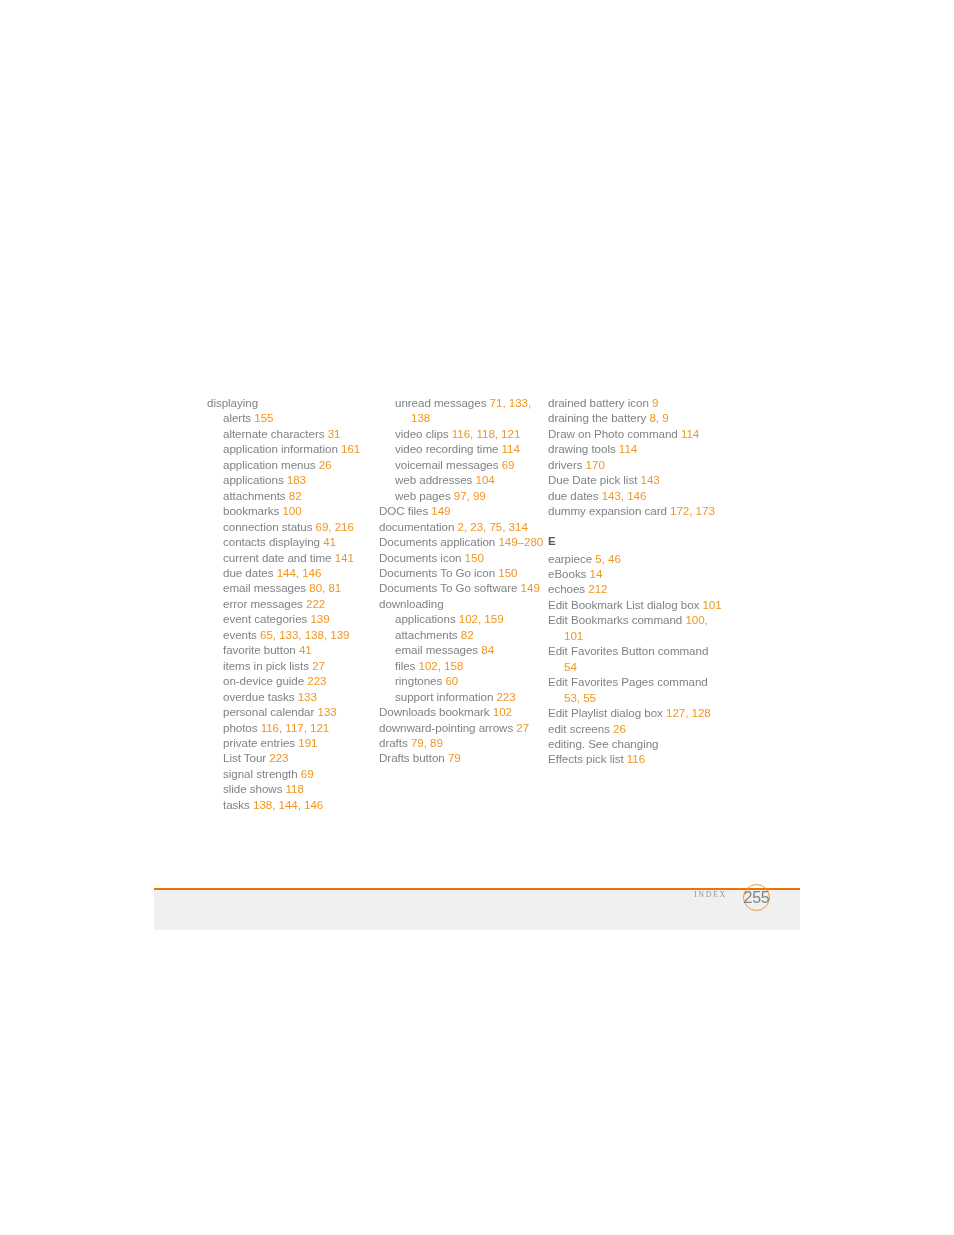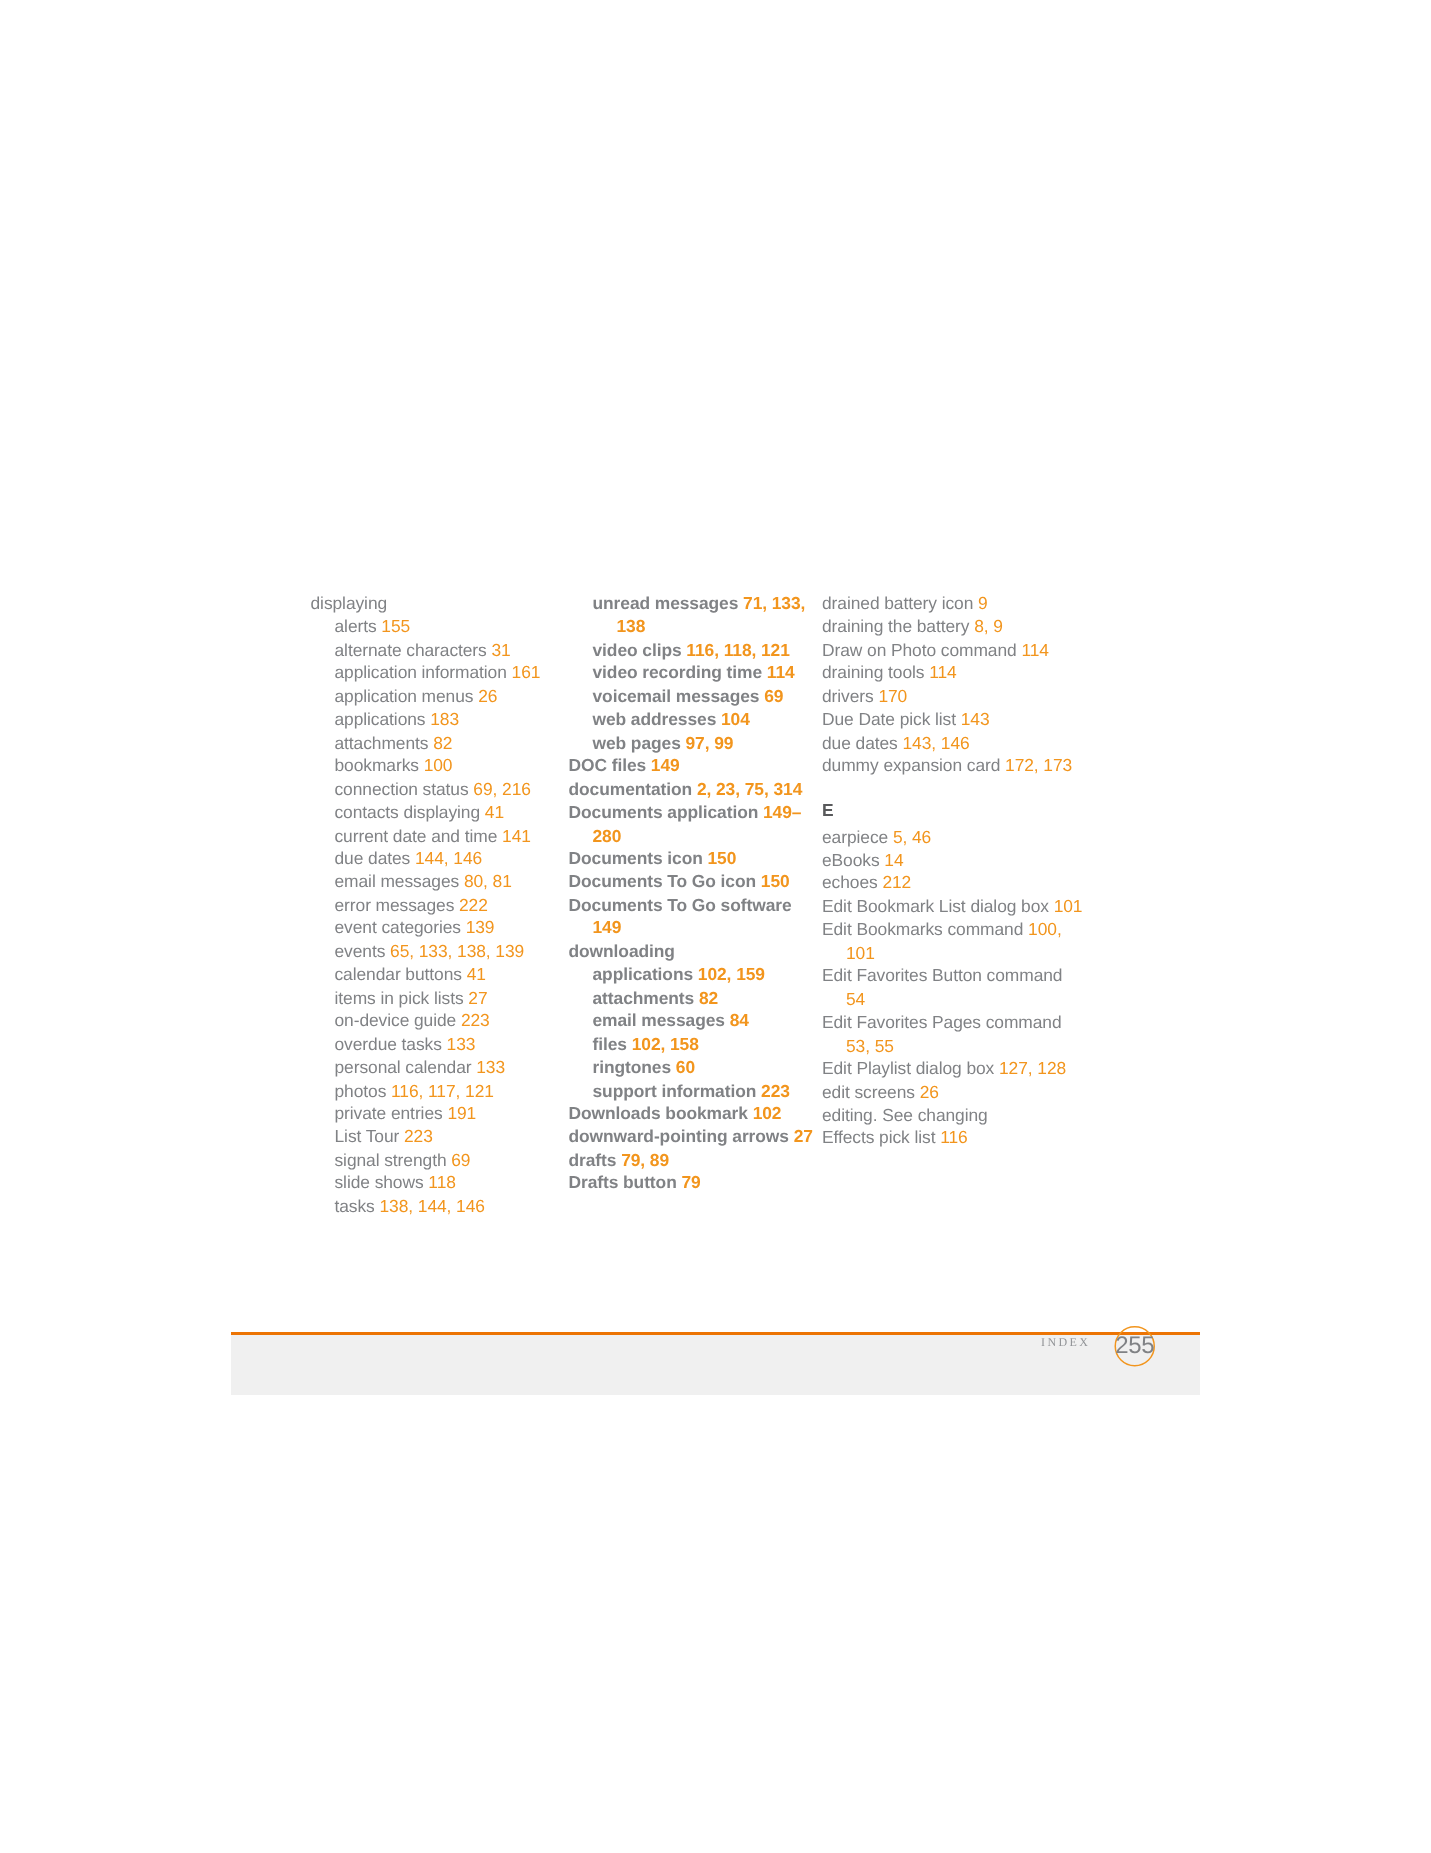--- a/index.html
+++ b/index.html
@@ -29,21 +29,21 @@
     top: 395px;
     width: 610px;
     display: flex;
     flex-direction: row;
     align-items: flex-start;
   }
   .index-column {
     width: 168px;
     margin-right: 4px;
   }
-  .index-column:nth-child(2) { width: 165px; font-weight: bold; }
+  .index-column:nth-child(2) { width: 165px; }
   .index-column:nth-child(3) { width: 175px; }
 
   .entry {
     font-size: 11.6px;
     line-height: 15.45px;
     color: #808285;
     letter-spacing: -0.05px;
     white-space: normal;
     padding-left: 16px;
     text-indent: -16px;
@@ -138,21 +138,21 @@
         <div class="entry lvl1"><span>attachments</span> <span class="pg">82</span></div>
         <div class="entry lvl1"><span>bookmarks</span> <span class="pg">100</span></div>
         <div class="entry lvl1"><span>connection status</span> <span class="pg">69, 216</span></div>
         <div class="entry lvl1"><span>contacts displaying</span> <span class="pg">41</span></div>
         <div class="entry lvl1"><span>current date and time</span> <span class="pg">141</span></div>
         <div class="entry lvl1"><span>due dates</span> <span class="pg">144, 146</span></div>
         <div class="entry lvl1"><span>email messages</span> <span class="pg">80, 81</span></div>
         <div class="entry lvl1"><span>error messages</span> <span class="pg">222</span></div>
         <div class="entry lvl1"><span>event categories</span> <span class="pg">139</span></div>
         <div class="entry lvl1"><span>events</span> <span class="pg">65, 133, 138, 139</span></div>
-        <div class="entry lvl1"><span>calendar buttons</span> <span class="pg">41</span></div>
+        <div class="entry lvl1"><span>favorite button</span> <span class="pg">41</span></div>
         <div class="entry lvl1"><span>items in pick lists</span> <span class="pg">27</span></div>
         <div class="entry lvl1"><span>on-device guide</span> <span class="pg">223</span></div>
         <div class="entry lvl1"><span>overdue tasks</span> <span class="pg">133</span></div>
         <div class="entry lvl1"><span>personal calendar</span> <span class="pg">133</span></div>
         <div class="entry lvl1"><span>photos</span> <span class="pg">116, 117, 121</span></div>
         <div class="entry lvl1"><span>private entries</span> <span class="pg">191</span></div>
         <div class="entry lvl1"><span>List Tour</span> <span class="pg">223</span></div>
         <div class="entry lvl1"><span>signal strength</span> <span class="pg">69</span></div>
         <div class="entry lvl1"><span>slide shows</span> <span class="pg">118</span></div>
         <div class="entry lvl1"><span>tasks</span> <span class="pg">138, 144, 146</span></div>
@@ -179,21 +179,21 @@
         <div class="entry lvl1"><span>support information</span> <span class="pg">223</span></div>
         <div class="entry lvl0"><span>Downloads bookmark</span> <span class="pg">102</span></div>
         <div class="entry lvl0"><span>downward-pointing arrows</span> <span class="pg">27</span></div>
         <div class="entry lvl0"><span>drafts</span> <span class="pg">79, 89</span></div>
         <div class="entry lvl0"><span>Drafts button</span> <span class="pg">79</span></div>
       </div>
       <div class="index-column">
         <div class="entry lvl0"><span>drained battery icon</span> <span class="pg">9</span></div>
         <div class="entry lvl0"><span>draining the battery</span> <span class="pg">8, 9</span></div>
         <div class="entry lvl0"><span>Draw on Photo command</span> <span class="pg">114</span></div>
-        <div class="entry lvl0"><span>draining tools</span> <span class="pg">114</span></div>
+        <div class="entry lvl0"><span>drawing tools</span> <span class="pg">114</span></div>
         <div class="entry lvl0"><span>drivers</span> <span class="pg">170</span></div>
         <div class="entry lvl0"><span>Due Date pick list</span> <span class="pg">143</span></div>
         <div class="entry lvl0"><span>due dates</span> <span class="pg">143, 146</span></div>
         <div class="entry lvl0"><span>dummy expansion card</span> <span class="pg">172, 173</span></div>
         <div class="section-head">E</div>
         <div class="entry lvl0"><span>earpiece</span> <span class="pg">5, 46</span></div>
         <div class="entry lvl0"><span>eBooks</span> <span class="pg">14</span></div>
         <div class="entry lvl0"><span>echoes</span> <span class="pg">212</span></div>
         <div class="entry lvl0"><span>Edit Bookmark List dialog box</span> <span class="pg">101</span></div>
         <div class="entry lvl0"><span>Edit Bookmarks command</span> <span class="pg">100, 101</span></div>

